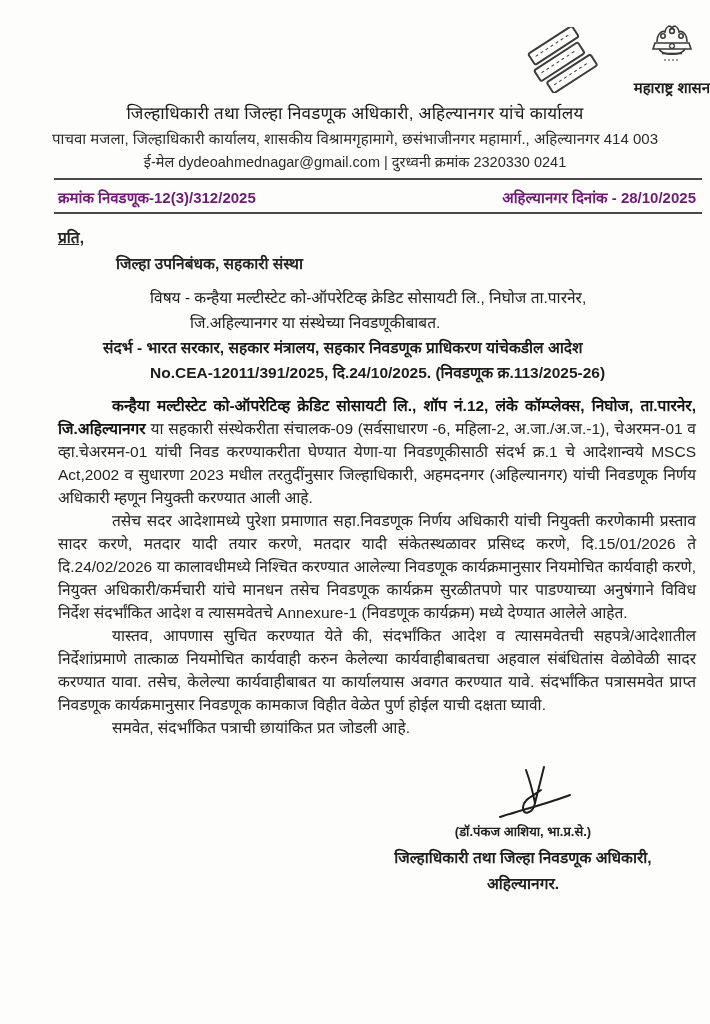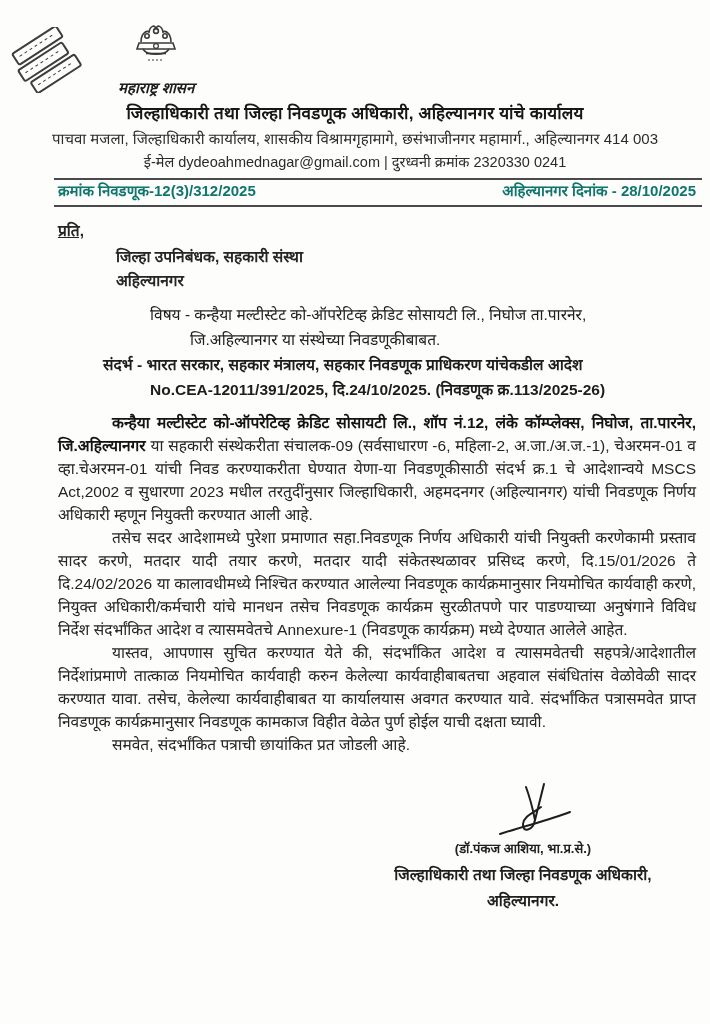--- a/index.html
+++ b/index.html
@@ -7,33 +7,33 @@
   .page {
     width:710px; height:1024px;
     background:#fdfdfb;
     position:relative;
     font-family:"Liberation Sans","DejaVu Sans",sans-serif;
     color:#262626;
     box-shadow:0 0 6px rgba(0,0,0,.25);
     overflow:hidden;
   }
   .header { text-align:center; padding-top:20px; }
-  .logos { display:flex; justify-content:flex-start; align-items:flex-end; gap:30px; margin-left:6px;font-style:italic; }
+  .logos { display:flex; justify-content:flex-end; align-items:flex-end; gap:30px; margin-left:6px; }
   .emblem-wrap { display:flex; flex-direction:column; align-items:center; }
   .govt-name { font-size:15px; font-weight:700; color:#1d1d1d; margin-top:1px; }
-  .office-title { font-size:17px; font-weight:700; color:#171717; margin-top:4px; letter-spacing:.2px; }
+  .office-title { font-size:17px; font-weight:400; color:#171717; margin-top:4px; letter-spacing:.2px; }
   .addr-line { font-size:15px; font-weight:400; color:#2b2b2b; margin-top:4px; }
   .contact-line { font-size:14.5px; font-weight:500; color:#2b2b2b; margin-top:3px; }
 
   .rule { border:none; border-top:2px solid #4a4a4a; margin:7px 8px 0 54px; }
   .rule.second { margin-top:5px; }
   .refrow {
     display:flex; justify-content:space-between;
-    margin:0 14px 0 58px;
-    font-size:15px; font-weight:700; color:#0f766e;
+    margin:7px 14px 0 58px;
+    font-size:15px; font-weight:700; color:#701a75;
   }
 
   .content { padding:6px 14px 0 58px; font-size:15.5px; line-height:23px; }
   .salutation { margin-top:6px; font-weight:600;text-decoration:underline; }
   .addressee { margin-left:58px; margin-top:3px; font-weight:600; line-height:24px; }
   .subject { margin-left:92px; margin-top:9px; font-weight:400; line-height:25px; color:#1d1d1d; }
   .subject .cont { margin-left:40px; }
   .refblock { margin-left:45px; font-weight:700; line-height:25px; color:#1d1d1d; }
   .refblock .cont { margin-left:47px; }
 
@@ -107,21 +107,20 @@
     <span>क्रमांक निवडणूक-12(3)/312/2025</span>
     <span>अहिल्यानगर दिनांक - 28/10/2025</span>
   </div>
   <hr class="rule second">
 
   <div class="content">
 
     <div class="salutation">प्रति,</div>
     <div class="addressee">
       <div>जिल्हा उपनिबंधक, सहकारी संस्था</div>
-      <div>अहिल्यानगर</div>
     </div>
 
     <div class="subject">
       <div>विषय - कन्हैया मल्टीस्टेट को-ऑपरेटिव्ह क्रेडिट सोसायटी लि., निघोज ता.पारनेर,</div>
       <div class="cont">जि.अहिल्यानगर या संस्थेच्या निवडणूकीबाबत.</div>
     </div>
 
     <div class="refblock">
       <div>संदर्भ - भारत सरकार, सहकार मंत्रालय, सहकार निवडणूक प्राधिकरण यांचेकडील आदेश</div>
       <div class="cont">No.CEA-12011/391/2025, दि.24/10/2025. (निवडणूक क्र.113/2025-26)</div>

